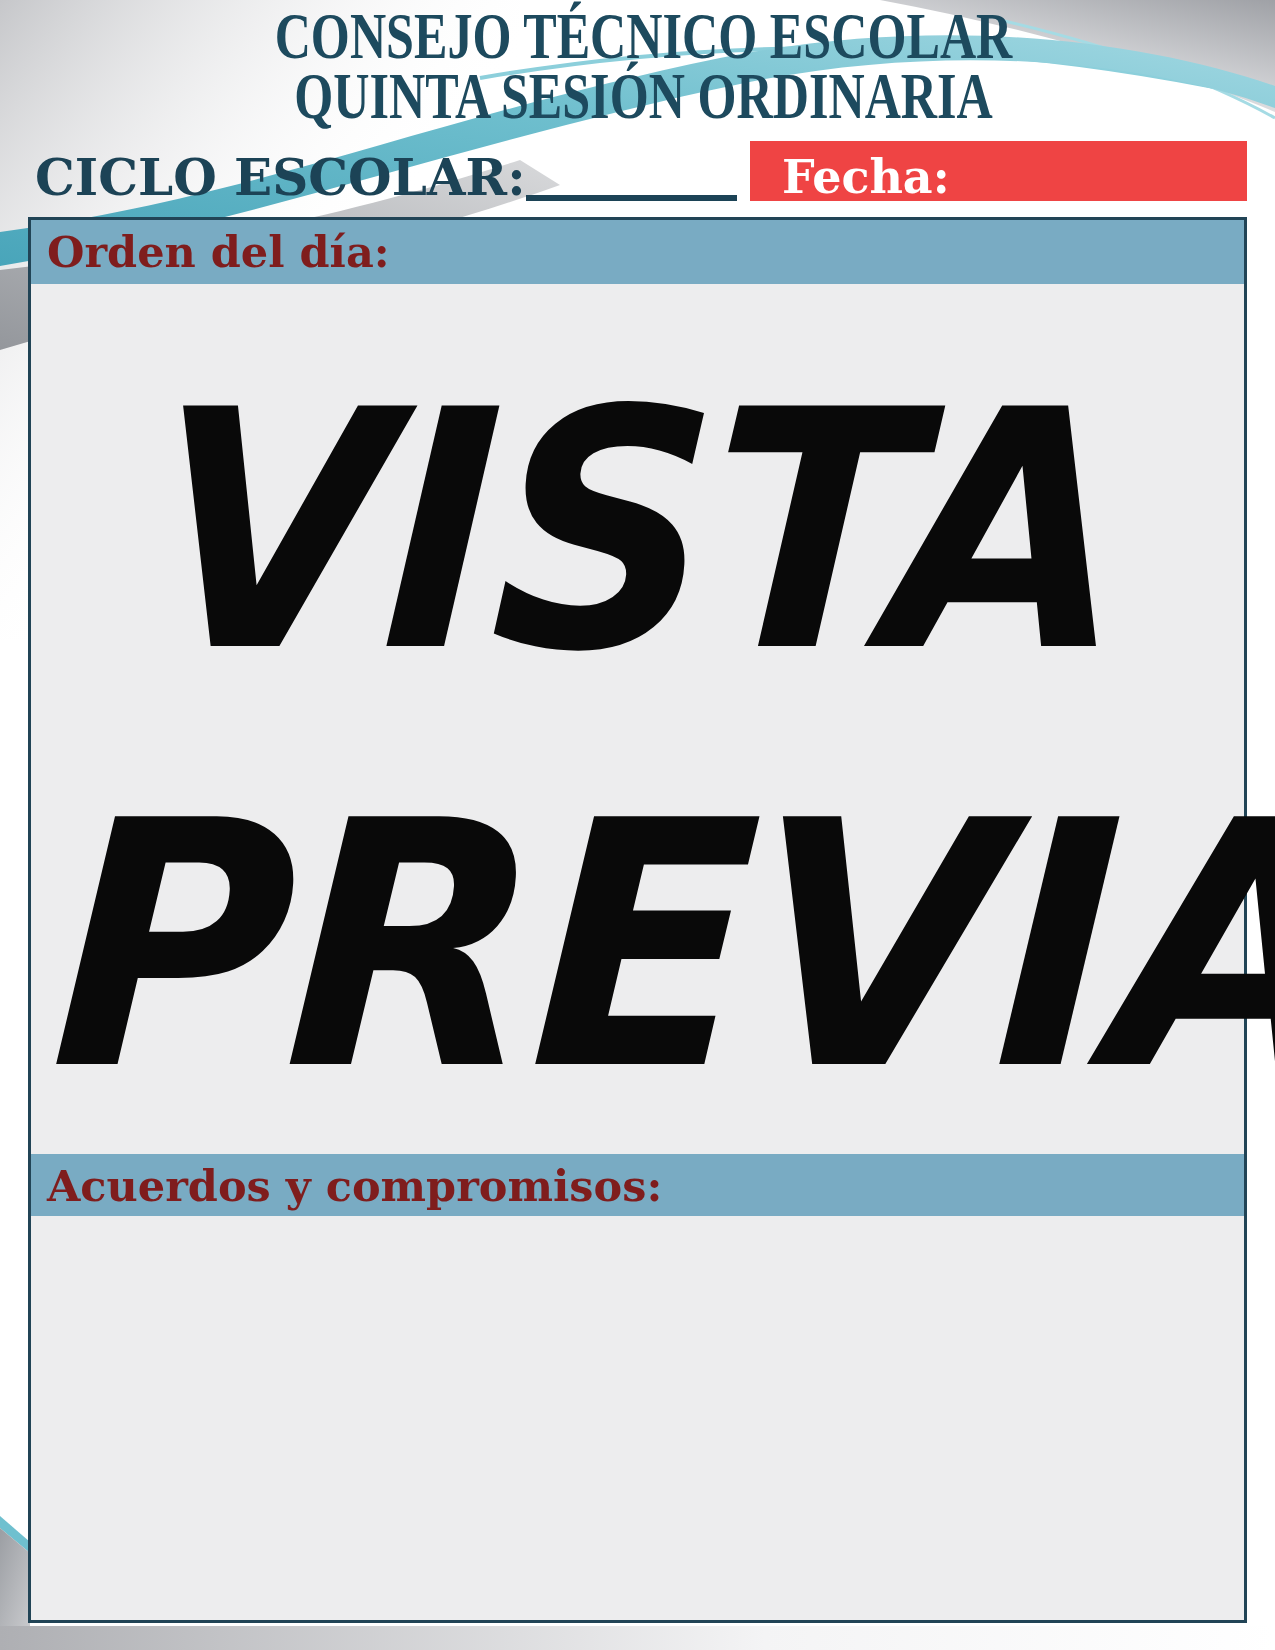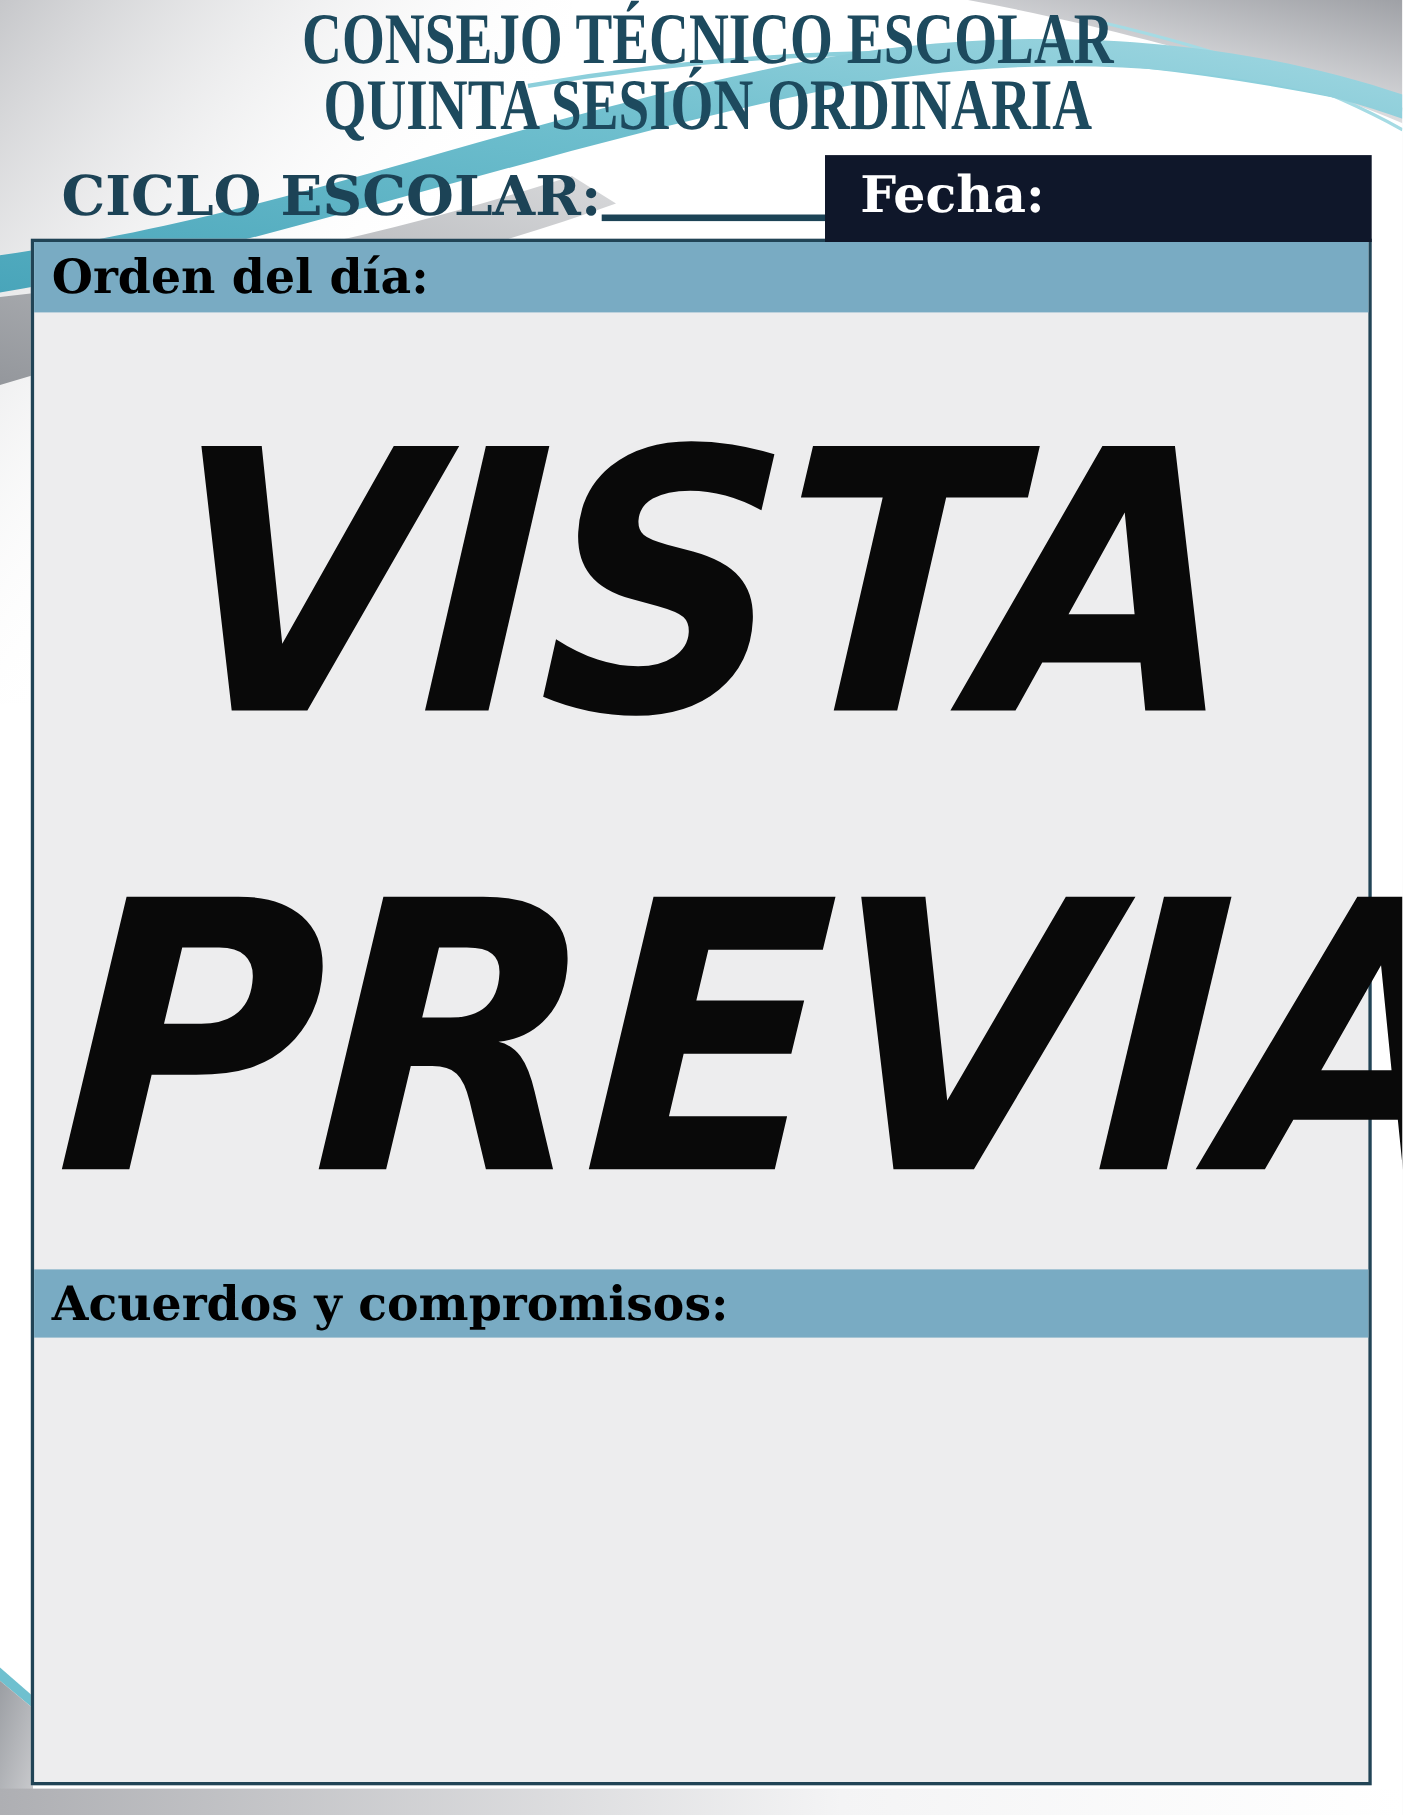--- a/index.html
+++ b/index.html
@@ -19,51 +19,51 @@
     font-family:"Liberation Serif", serif;font-weight:bold;
   }
   .title-line{
     font-size:66px;line-height:60px;white-space:nowrap;
     transform:scaleX(0.76);transform-origin:50% 50%;
     letter-spacing:0px;
   }
 
   
   .ciclo-row{
-    position:absolute;left:56px;top:150px;width:702px;z-index:2;
+    position:absolute;left:35px;top:150px;width:702px;z-index:2;
     display:flex;align-items:flex-end;
   }
   .ciclo-label{
     font-family:"DejaVu Serif", serif;font-weight:bold;
     font-size:50px;line-height:56px;color:#1c4356;white-space:nowrap;
   }
   .ciclo-line{
     flex:1;height:0;border-bottom:6px solid #1c4356;margin-bottom:5px;min-width:40px;
   }
 
   
   .fecha-box{
-    position:absolute;left:750px;top:141px;width:497px;height:79px;z-index:2;
-    background:#0f172a;box-sizing:border-box;
+    position:absolute;left:750px;top:141px;width:497px;height:60px;z-index:2;
+    background:#ef4444;box-sizing:border-box;
   }
   .fecha-label{
     font-family:"DejaVu Serif", serif;font-weight:bold;color:#ffffff;
     font-size:46px;line-height:72px;padding-left:32px;display:block;
   }
 
   
   .main-box{
     position:absolute;left:28px;top:217px;width:1219px;height:1406px;z-index:1;
     background:#ededee;border:3px solid #214456;box-sizing:border-box;
   }
   .bar{
     position:absolute;left:0;width:1213px;background:#79abc3;
   }
   .bar-label{
-    font-family:"DejaVu Serif", serif;font-weight:bold;color:#000000;
+    font-family:"DejaVu Serif", serif;font-weight:bold;color:#7f1d1d;
     font-size:43px;display:block;padding-left:16px;white-space:nowrap;
   }
   .bar-orden{top:0;height:64px;}
   .bar-orden .bar-label{line-height:64px;}
   .bar-relatoria{top:467px;height:63px;}
   .bar-relatoria .bar-label{line-height:63px;}
   .bar-acuerdos{top:934px;height:62px;}
   .bar-acuerdos .bar-label{line-height:65px;}
 
   .content-area{position:absolute;left:0;width:1213px;}

